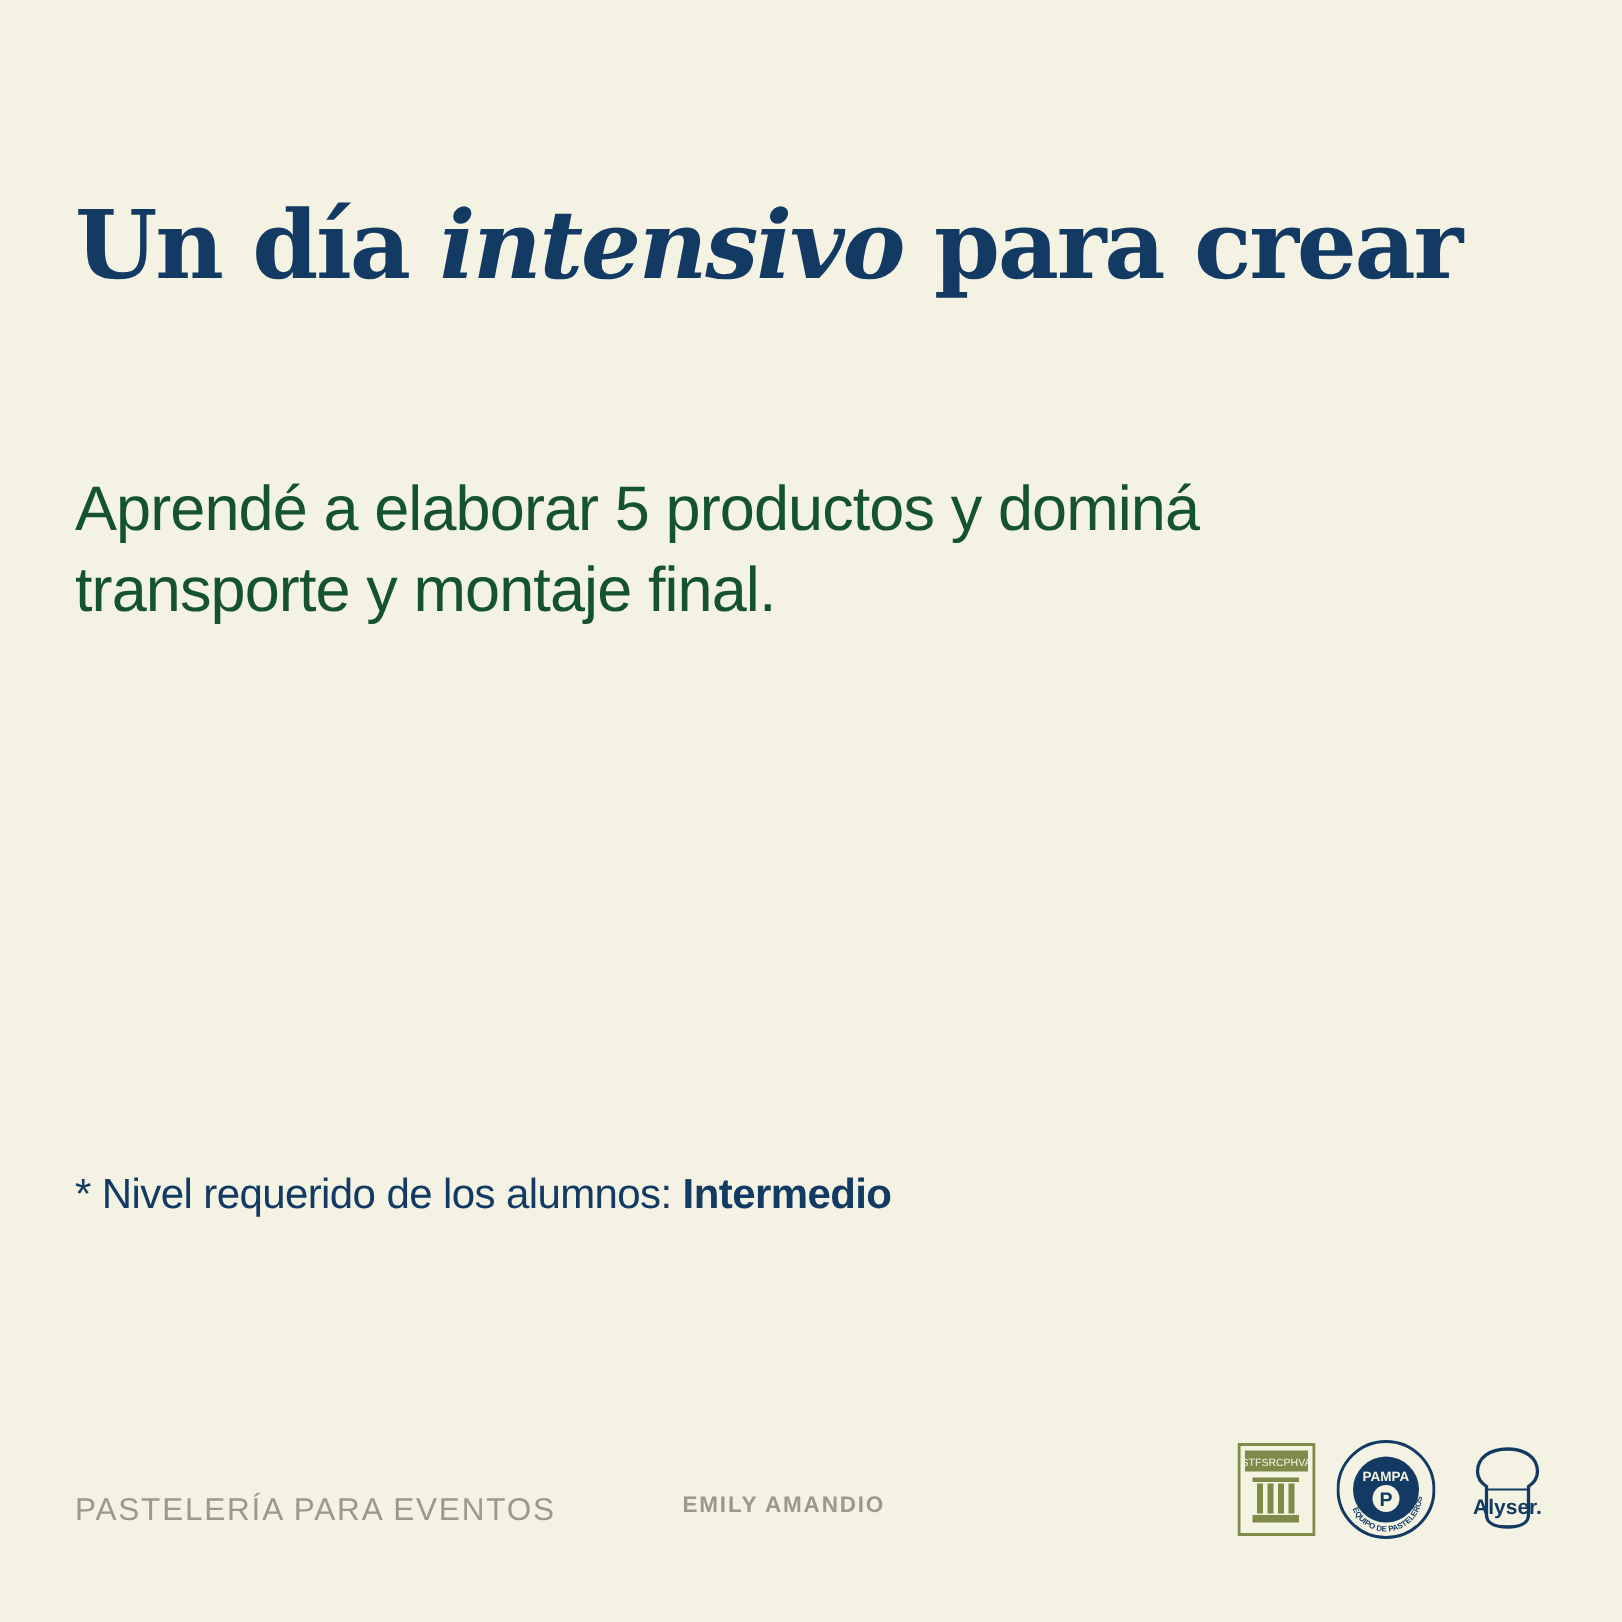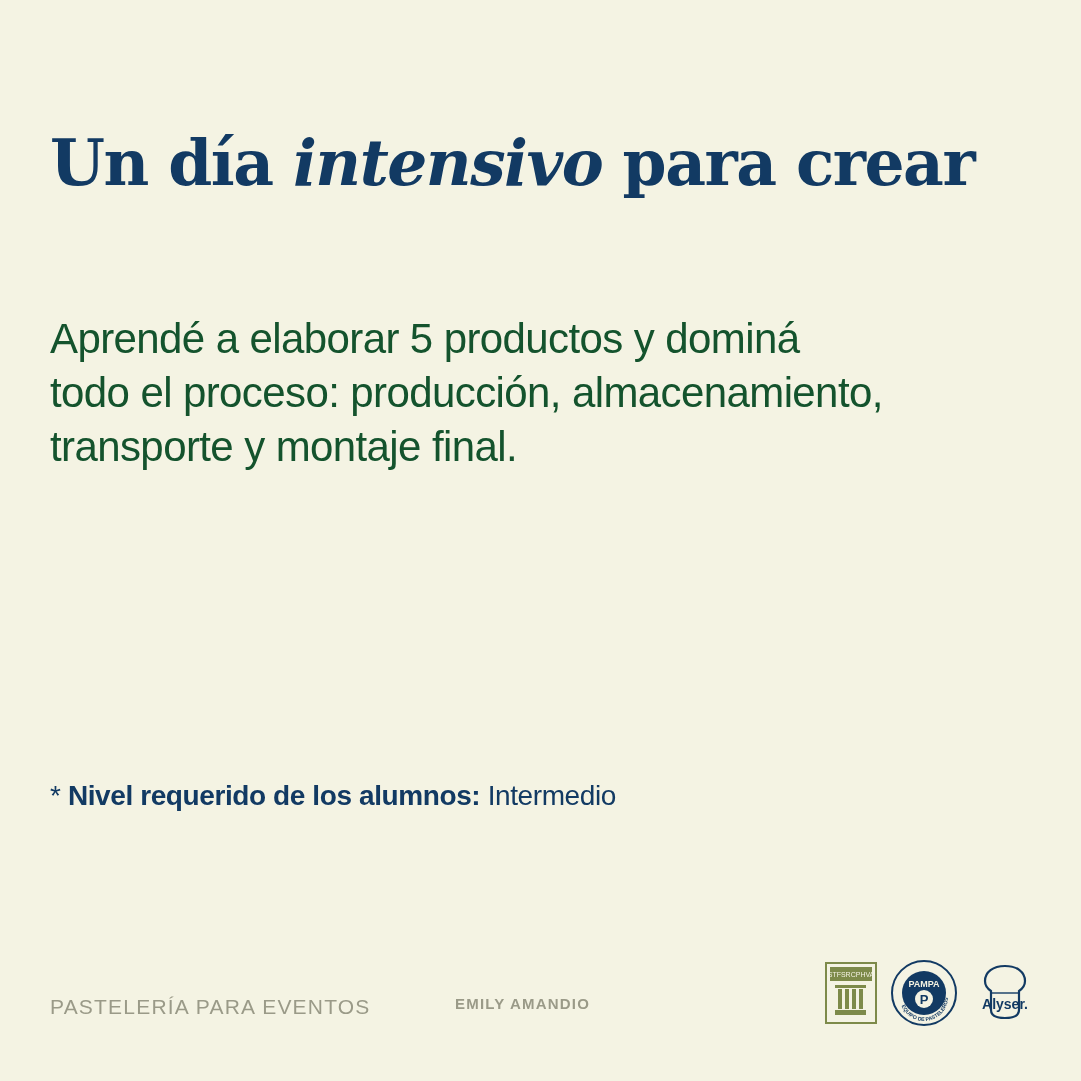--- a/index.html
+++ b/index.html
@@ -63,22 +63,22 @@
   
   .note {
     position: absolute;
     left: 50px;
     top: 780px;
     color: #123a63;
     font-size: 28px;
     letter-spacing: -0.4px;
   }
   .note .star { font-weight: 400; }
-  .note .label { font-weight: 700; }
-  .note .value { font-weight: 400; margin-top: 36px; }
+  .note .label { font-weight: 400; }
+  .note .value { font-weight: 700; margin-top: 36px; }
 
   
   .footer-left {
     position: absolute;
     left: 50px;
     top: 995px;
     color: #9a9a88;
     font-size: 21px;
     letter-spacing: 1.2px;
     font-weight: 400;
@@ -125,21 +125,20 @@
 <body>
 
 <div class="slide">
 
   <div class="headline">
     <span class="line"><span>Un día </span><span class="em">intensivo</span><span> para crear</span></span>
   </div>
 
   <div class="subhead">
     <span class="line">Aprendé a elaborar 5 productos y dominá</span>
-    <span class="line">todo el proceso: producción, almacenamiento,</span>
     <span class="line">transporte y montaje final.</span>
   </div>
 
   <div class="note">
     <span class="star">* </span><span class="label">Nivel requerido de los alumnos:</span><span class="value"> Intermedio</span>
   </div>
 
   <div class="footer-left">PASTELERÍA PARA EVENTOS</div>
   <div class="footer-center">EMILY AMANDIO</div>
 

